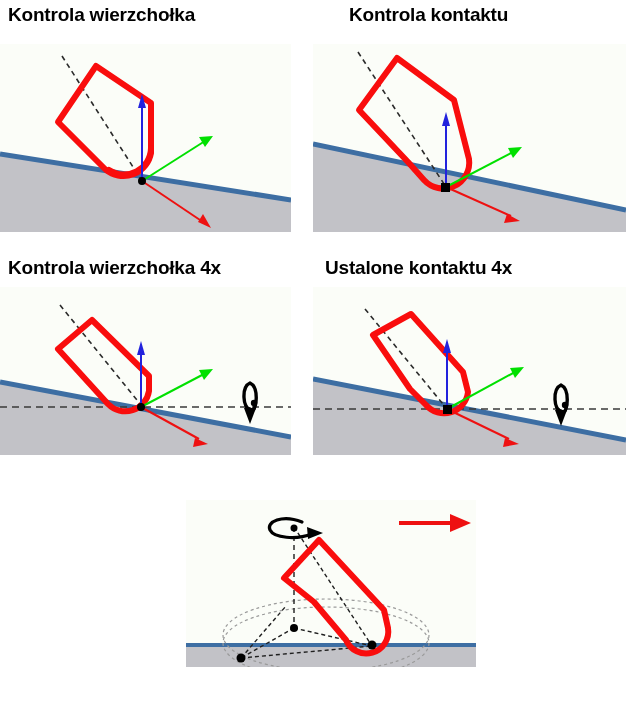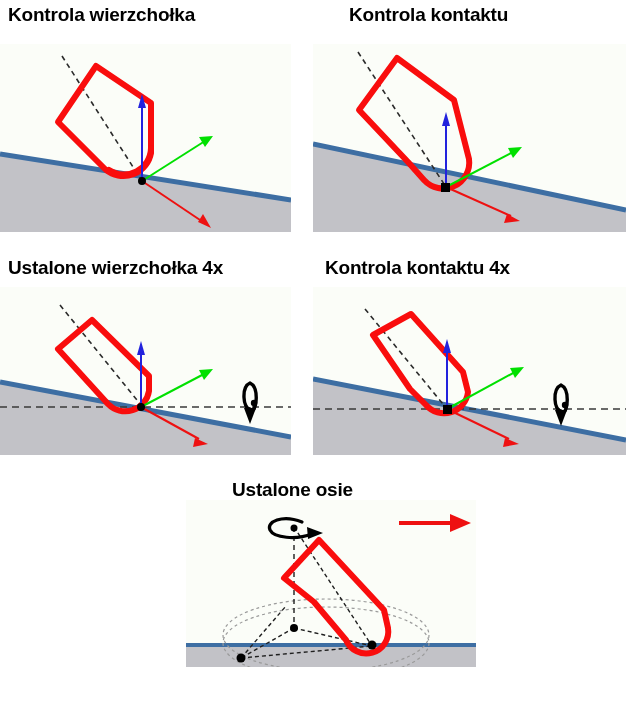--- a/index.html
+++ b/index.html
@@ -93,21 +93,21 @@
       <line x1="133" y1="143" x2="133" y2="76" stroke="#2222dd" stroke-width="2"></line>
       <polygon points="133,68 129,82 137,82" fill="#2222dd"></polygon>
       <line x1="133" y1="143" x2="200" y2="108" stroke="#00e000" stroke-width="2"></line>
       <polygon points="209,103 195,104 200,114" fill="#00e000"></polygon>
       <line x1="133" y1="143" x2="198" y2="172" stroke="#ee1111" stroke-width="2"></line>
       <polygon points="207,177 194,170 191,179" fill="#ee1111"></polygon>
       <rect x="128" y="139" width="9" height="9" fill="#000000"></rect>
     </svg>
   </div>
 
-  <div class="panel-title" style="left:8px; top:257px;">Ustalone wierzchołka 4x</div>
+  <div class="panel-title" style="left:8px; top:257px;">Kontrola wierzchołka 4x</div>
 
   <div class="panel" style="left:0px; top:287px; width:291px; height:168px;">
     <div class="panel-frame"></div>
     <svg class="panel-canvas" viewBox="0 0 291 168">
       <path d="M 0 95 L 291 150 L 291 168 L 0 168 Z" fill="#c2c2c7"></path>
       <line x1="0" y1="95" x2="291" y2="150" stroke="#3d6ea3" stroke-width="5"></line>
       <line x1="0" y1="120" x2="291" y2="120" stroke="#3a3a3a" stroke-width="1.6" stroke-dasharray="7 5"></line>
       <line x1="60" y1="18" x2="141" y2="118" stroke="#2b2b2b" stroke-width="1.6" stroke-dasharray="5 4"></line>
       <path d="M 58 62 L 92 33 L 149 89 L 149 104 A 24 24 0 0 1 108 117 Z" fill="none" stroke="#f90d0d" stroke-width="6" stroke-linejoin="round" stroke-linecap="round"></path>
       <line x1="141" y1="120" x2="141" y2="62" stroke="#2222dd" stroke-width="2"></line>
@@ -119,21 +119,21 @@
       <circle cx="141" cy="120" r="4" fill="#000000"></circle>
 
       <g>
         <path d="M 250 122 C 243 122 241 100 250 96 C 259 100 257 122 252 124" fill="none" stroke="#000000" stroke-width="3.4" stroke-linecap="round"></path>
         <polygon points="250,137 244,121 256,121" fill="#000000"></polygon>
         <circle cx="254" cy="116" r="3.2" fill="#000000"></circle>
       </g>
     </svg>
   </div>
 
-  <div class="panel-title" style="left:325px; top:257px;">Kontrola kontaktu 4x</div>
+  <div class="panel-title" style="left:325px; top:257px;">Ustalone kontaktu 4x</div>
 
   <div class="panel" style="left:313px; top:287px; width:313px; height:168px;">
     <div class="panel-frame"></div>
     <svg class="panel-canvas" viewBox="0 0 313 168">
       <path d="M 0 92 L 313 153 L 313 168 L 0 168 Z" fill="#c2c2c7"></path>
       <line x1="0" y1="92" x2="313" y2="153" stroke="#3d6ea3" stroke-width="5"></line>
       <line x1="0" y1="122" x2="313" y2="122" stroke="#3a3a3a" stroke-width="1.6" stroke-dasharray="7 5"></line>
       <line x1="52" y1="22" x2="134" y2="122" stroke="#2b2b2b" stroke-width="1.6" stroke-dasharray="5 4"></line>
       <path d="M 60 48 L 98 27 L 150 85 L 155 105 A 24 24 0 0 1 113 118 L 97 102 Z" fill="none" stroke="#f90d0d" stroke-width="6" stroke-linejoin="round" stroke-linecap="round"></path>
       <line x1="134" y1="122" x2="134" y2="60" stroke="#2222dd" stroke-width="2"></line>
@@ -144,21 +144,20 @@
       <polygon points="206,157 192,151 190,160" fill="#ee1111"></polygon>
       <rect x="130" y="118" width="9" height="9" fill="#000000"></rect>
       <g>
         <path d="M 248 124 C 241 124 239 102 248 98 C 257 102 255 124 250 126" fill="none" stroke="#000000" stroke-width="3.4" stroke-linecap="round"></path>
         <polygon points="248,139 242,123 254,123" fill="#000000"></polygon>
         <circle cx="252" cy="118" r="3.2" fill="#000000"></circle>
       </g>
     </svg>
   </div>
 
-  <div class="panel-title" style="left:232px; top:479px;">Ustalone osie</div>
 
   <div class="panel" style="left:186px; top:500px; width:290px; height:167px;">
     <div class="panel-frame"></div>
     <svg class="panel-canvas" viewBox="0 0 290 167">
 
       <rect x="0" y="146" width="290" height="21" fill="#c2c2c7"></rect>
       <line x1="0" y1="145" x2="290" y2="145" stroke="#3d6ea3" stroke-width="4"></line>
 
       <ellipse cx="140" cy="135" rx="103" ry="36" fill="none" stroke="#9a9a9a" stroke-width="1.2" stroke-dasharray="3 3"></ellipse>
       <ellipse cx="140" cy="143" rx="103" ry="36" fill="none" stroke="#9a9a9a" stroke-width="1.2" stroke-dasharray="3 3"></ellipse>

